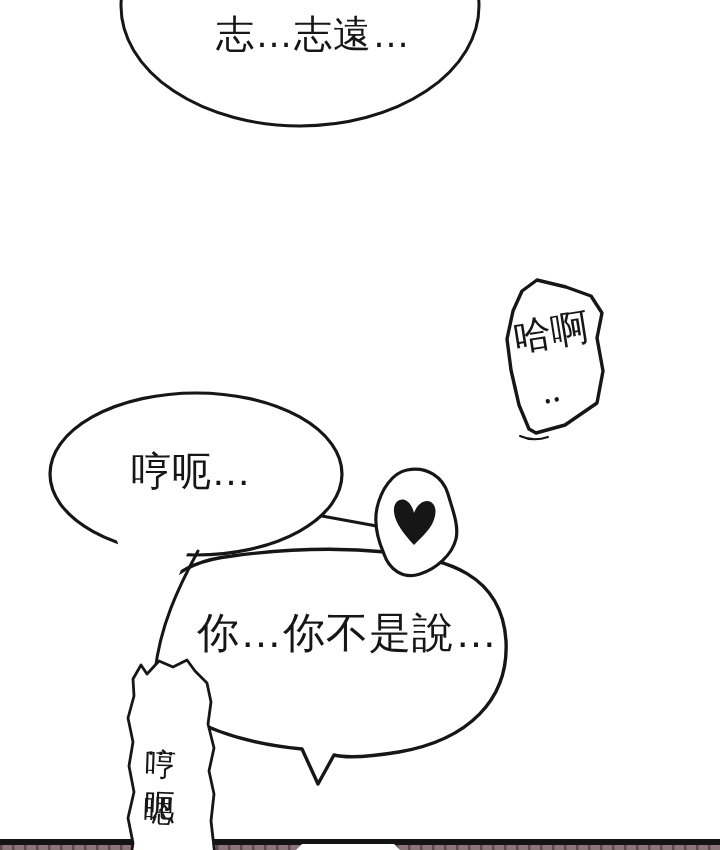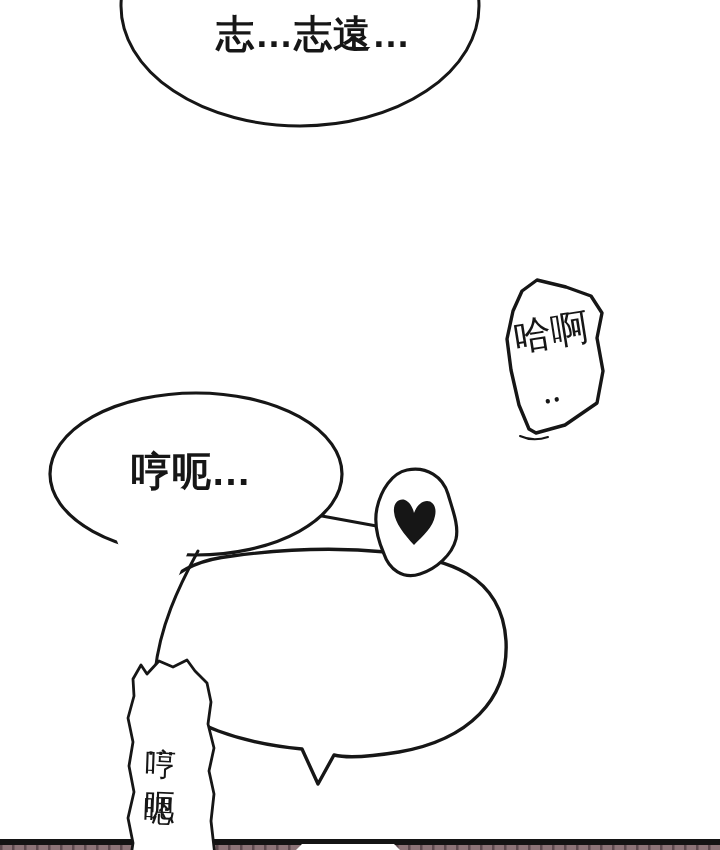--- a/index.html
+++ b/index.html
@@ -26,21 +26,21 @@
   .band-black{fill:var(--band-line);}
   .band-wall{fill:var(--wall-band);}
   .band-tick{stroke:var(--wall-tick);}
   .speech{
     position:absolute;
     line-height:1.08;
     white-space:nowrap;
     color:var(--ink);
     user-select:none;
   }
-  .print{font-weight:700;}
+  .print{font-weight:400;}
   .hand{font-weight:400;}
   .txt-top{left:216px;top:14px;font-size:38px;letter-spacing:1px;}
   .txt-main{left:197px;top:610px;font-size:42px;letter-spacing:1px;}
   .txt-moan{left:131px;top:450px;font-size:40px;}
   .txt-gasp{left:513px;top:312px;font-size:38px;transform:rotate(-9deg);}
   .txt-gasp-dots{left:541px;top:372px;font-size:34px;letter-spacing:4px;transform:rotate(-12deg);}
   .txt-side{
     left:144px;top:722px;font-size:31px;
     writing-mode:vertical-rl;text-orientation:upright;
     letter-spacing:5px;transform:rotate(2deg);
@@ -96,15 +96,16 @@
   </svg>
 
   <div class="speech print txt-top">志…志遠…</div>
 
   <div class="speech hand txt-gasp">哈啊</div>
 
   <div class="speech hand txt-gasp-dots">‥</div>
 
   <div class="speech print txt-moan">哼呃…</div>
 
+  <div class="speech print txt-main">你…你不是說…</div>
 
   <div class="speech hand txt-side">哼…呃嗯</div>
 </div>
 
 </body></html>

